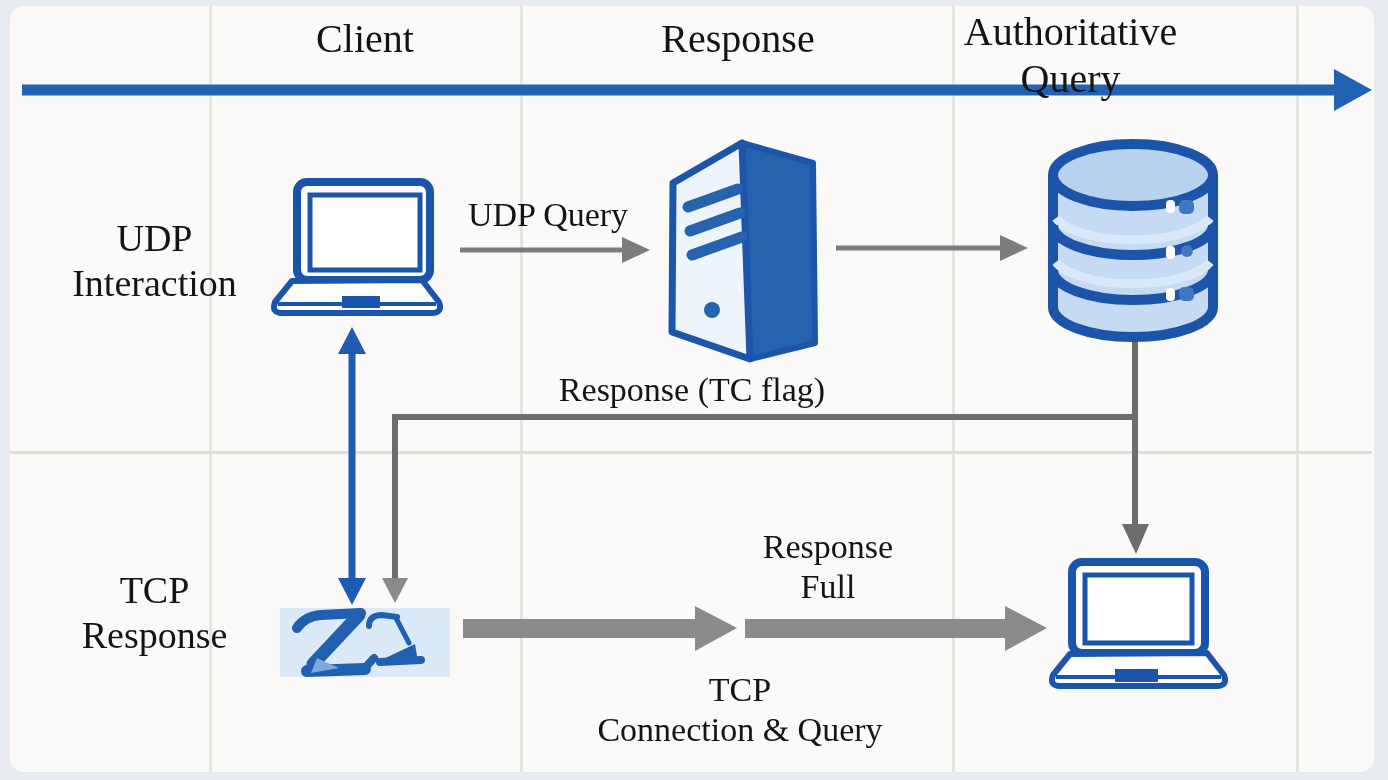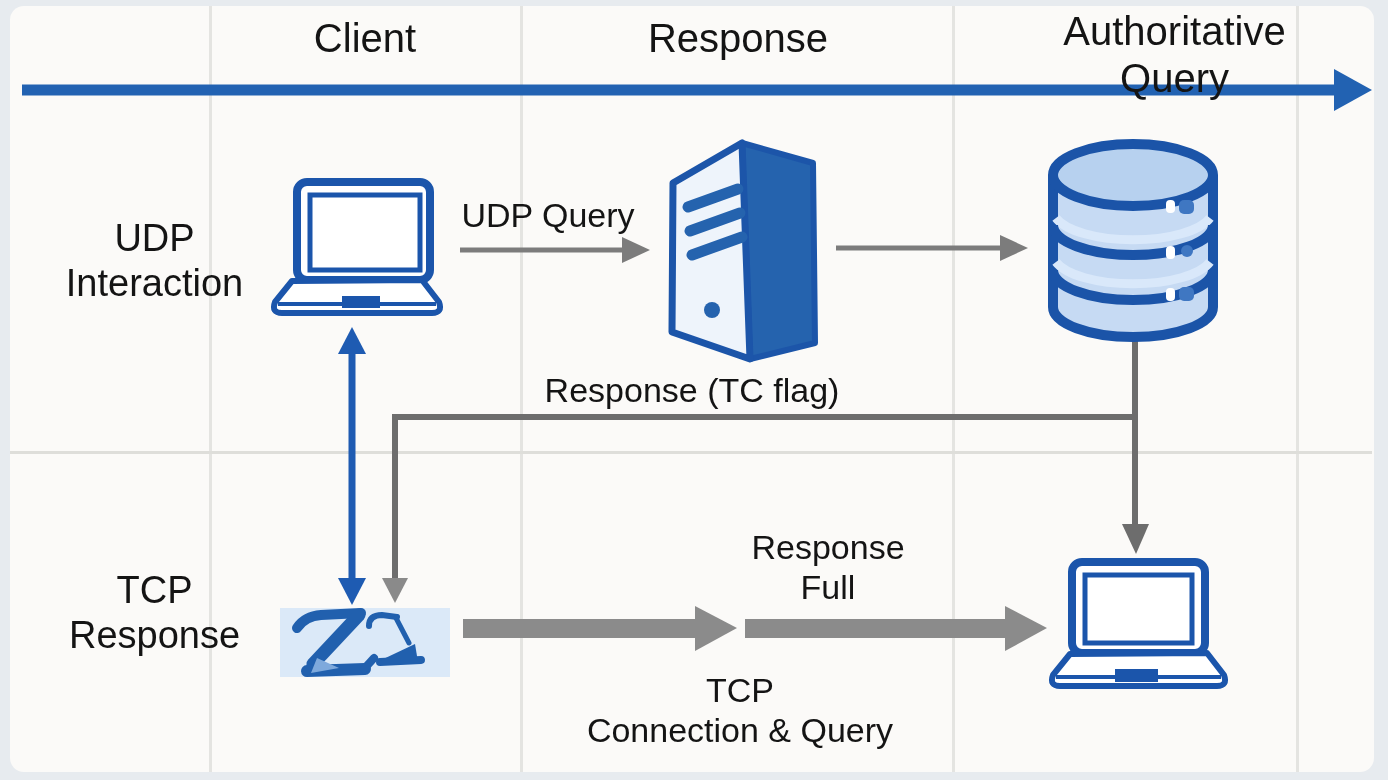--- a/index.html
+++ b/index.html
@@ -1,19 +1,19 @@
 <!DOCTYPE html>
 <html><head>
 <meta charset="utf-8">
 <style>
   html,body{margin:0;padding:0;background:#dfe5ea;}
   .stage{
     position:relative;width:1388px;height:780px;overflow:hidden;
     background:#e7ebef;
-    font-family:Liberation Sans, sans-serif;
+    font-family:Liberation Serif, serif;
     color:#141414;
   }
   .card{
     position:absolute;left:10px;top:6px;width:1364px;height:766px;
     background:#fbfaf8;border-radius:14px;
   }
   .vline{position:absolute;top:6px;height:766px;width:3px;background:#e4e4e1;}
   .hline{position:absolute;left:10px;width:1362px;top:451px;height:3px;background:#dededa;}
   .label{position:absolute;text-align:center;font-weight:500;line-height:1.18;}
   .hdr{font-size:40px;}
@@ -138,21 +138,21 @@
       <rect x="32" y="42" width="133" height="91" rx="10" fill="#ffffff" stroke="#1b55ab" stroke-width="8"></rect>
       <rect x="45" y="55" width="107" height="68" fill="#ffffff" stroke="#1b55ab" stroke-width="5"></rect>
       <path d="M30 134 L13 155 Q9 166 20 166 L177 166 Q188 166 184 155 L167 133 Z" fill="#ffffff" stroke="#1b55ab" stroke-width="6" stroke-linejoin="round"></path>
       <line x1="16" y1="157" x2="181" y2="157" stroke="#1b55ab" stroke-width="4"></line>
       <rect x="75" y="149" width="43" height="13" fill="#1b55ab"></rect>
     </svg>
   </div>
 
   <div class="label hdr" style="left:265px;top:15px;width:200px">Client</div>
   <div class="label hdr" style="left:638px;top:15px;width:200px">Response</div>
-  <div class="label hdr" style="left:1052px;top:8px;width:245px">
+  <div class="label hdr" style="left:948px;top:8px;width:245px">
     <span style="display:block">Authoritative</span>
     <span style="display:block">Query</span>
   </div>
 
   <div class="label rowlbl" style="left:18px;top:216px;width:185px">
     <span style="display:block">UDP</span>
     <span style="display:block">Interaction</span>
   </div>
   <div class="label rowlbl" style="left:18px;top:568px;width:185px">
     <span style="display:block">TCP</span>

